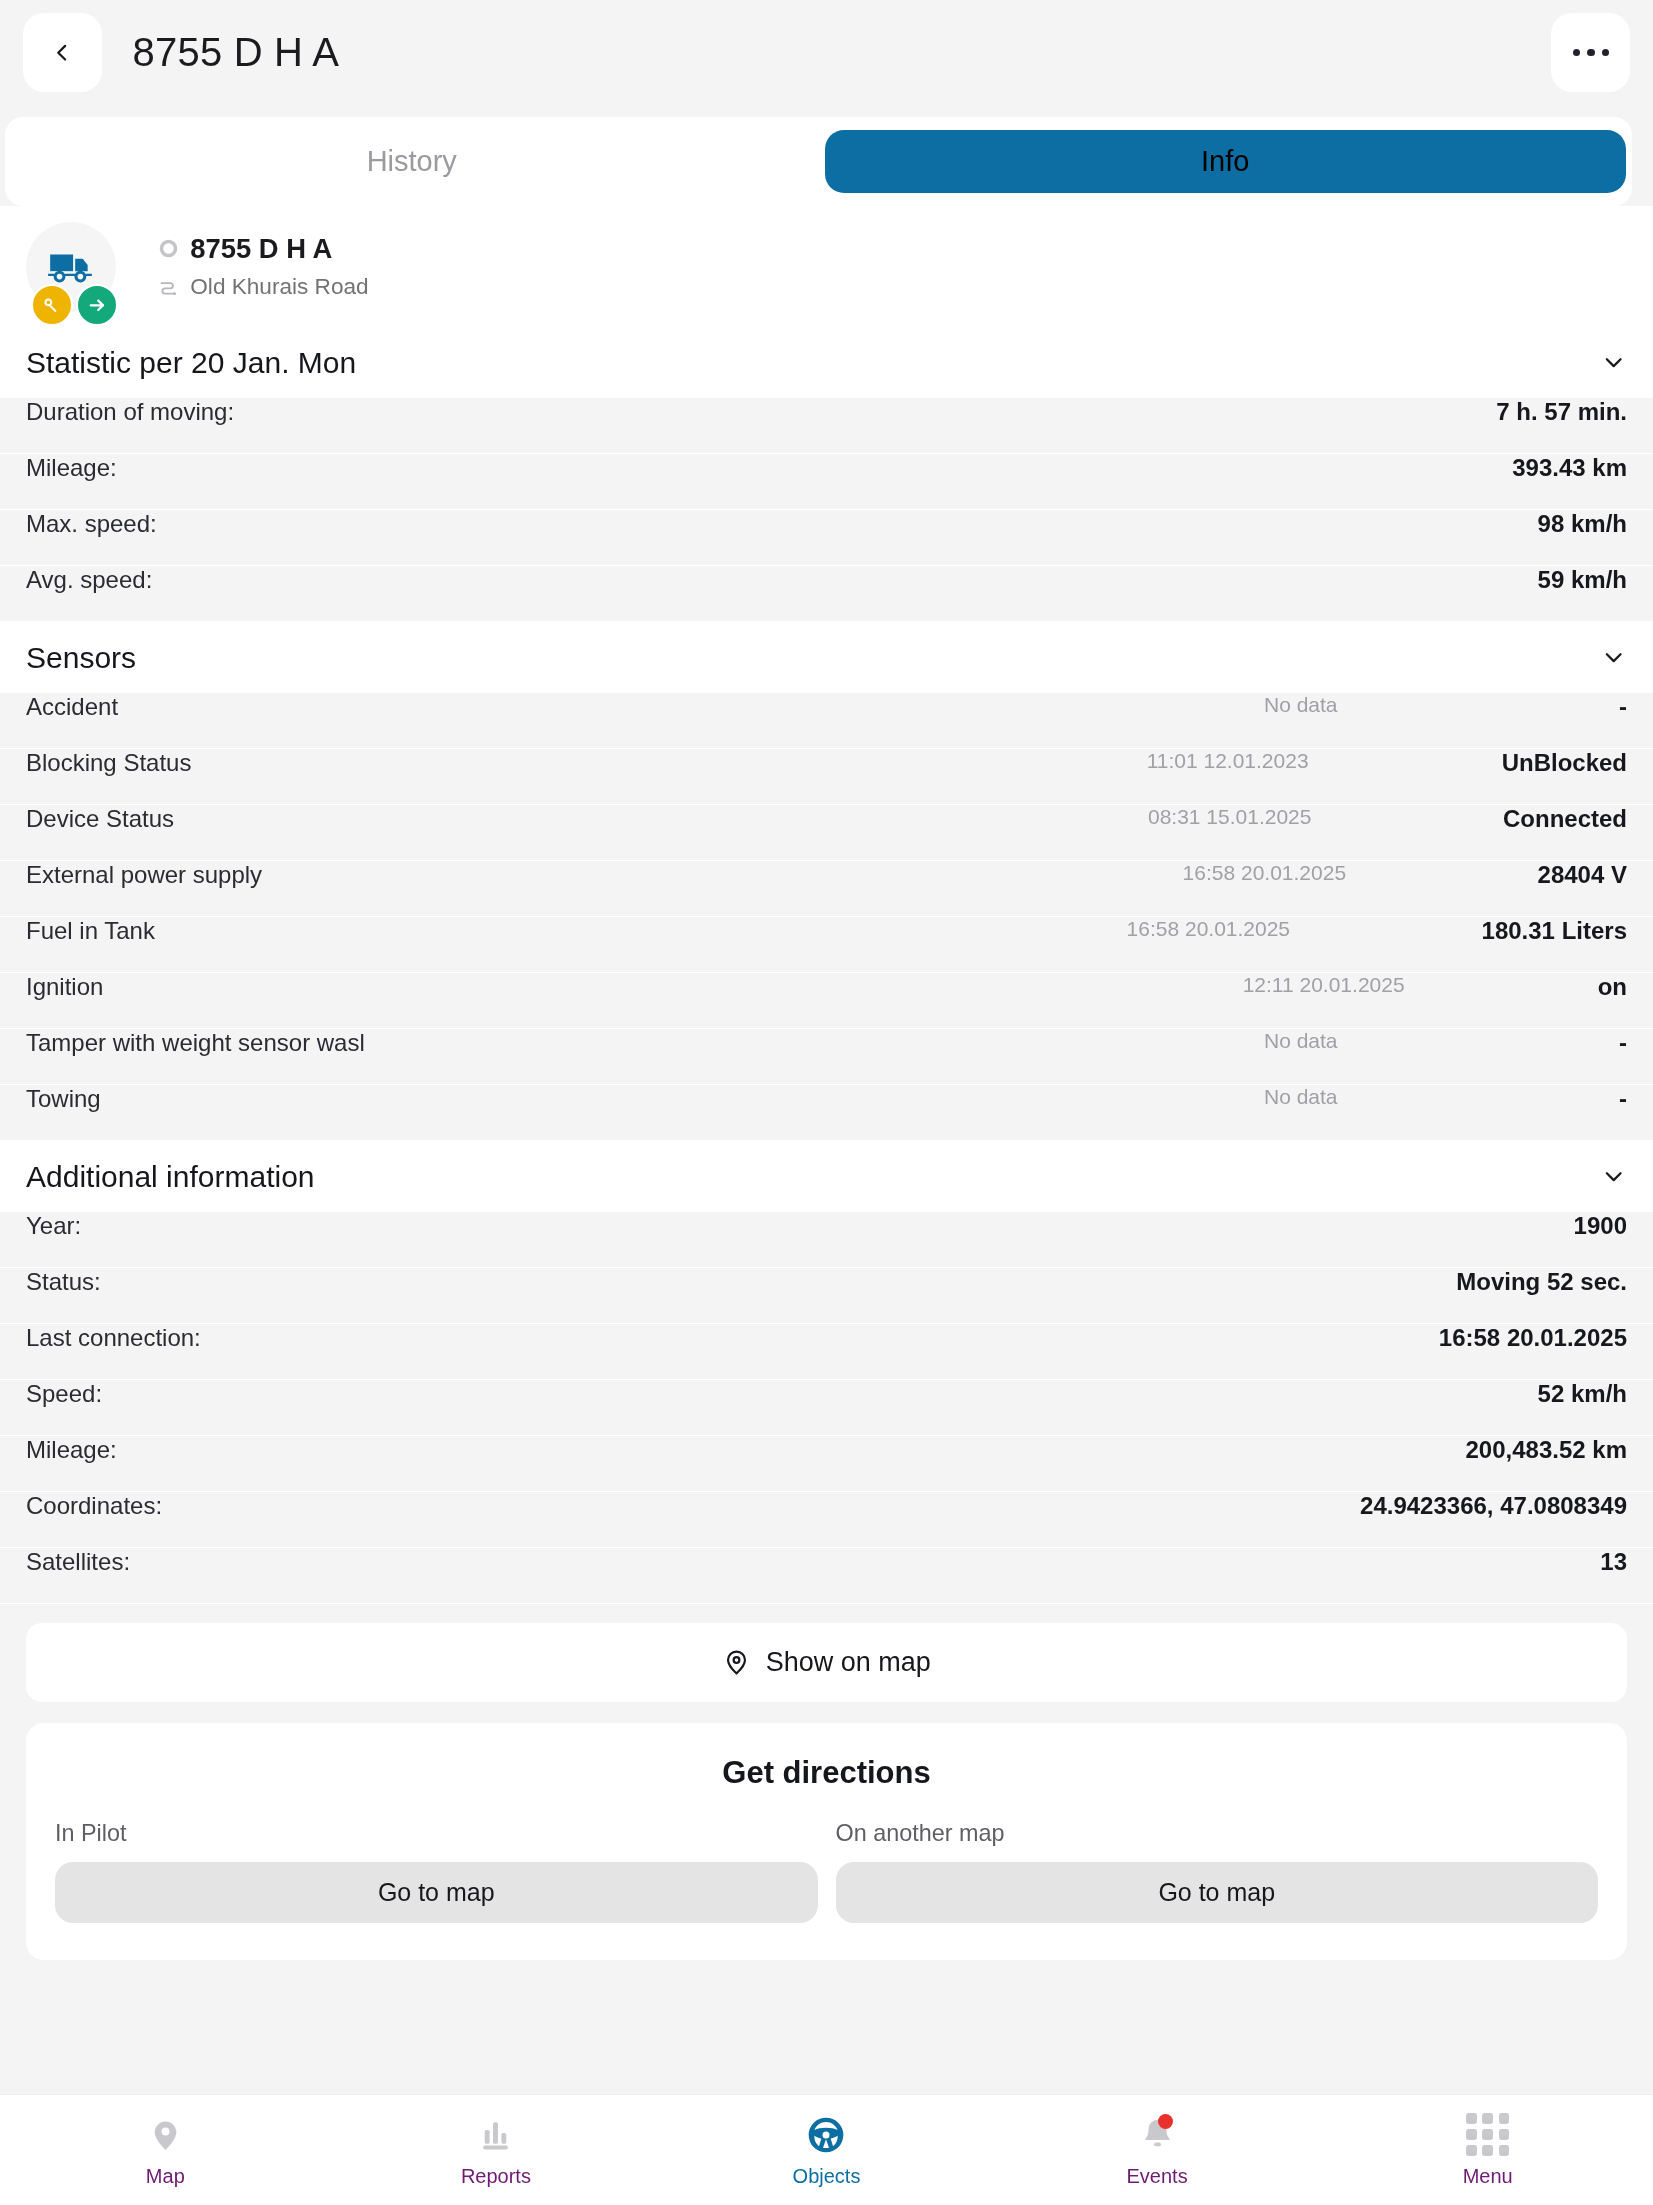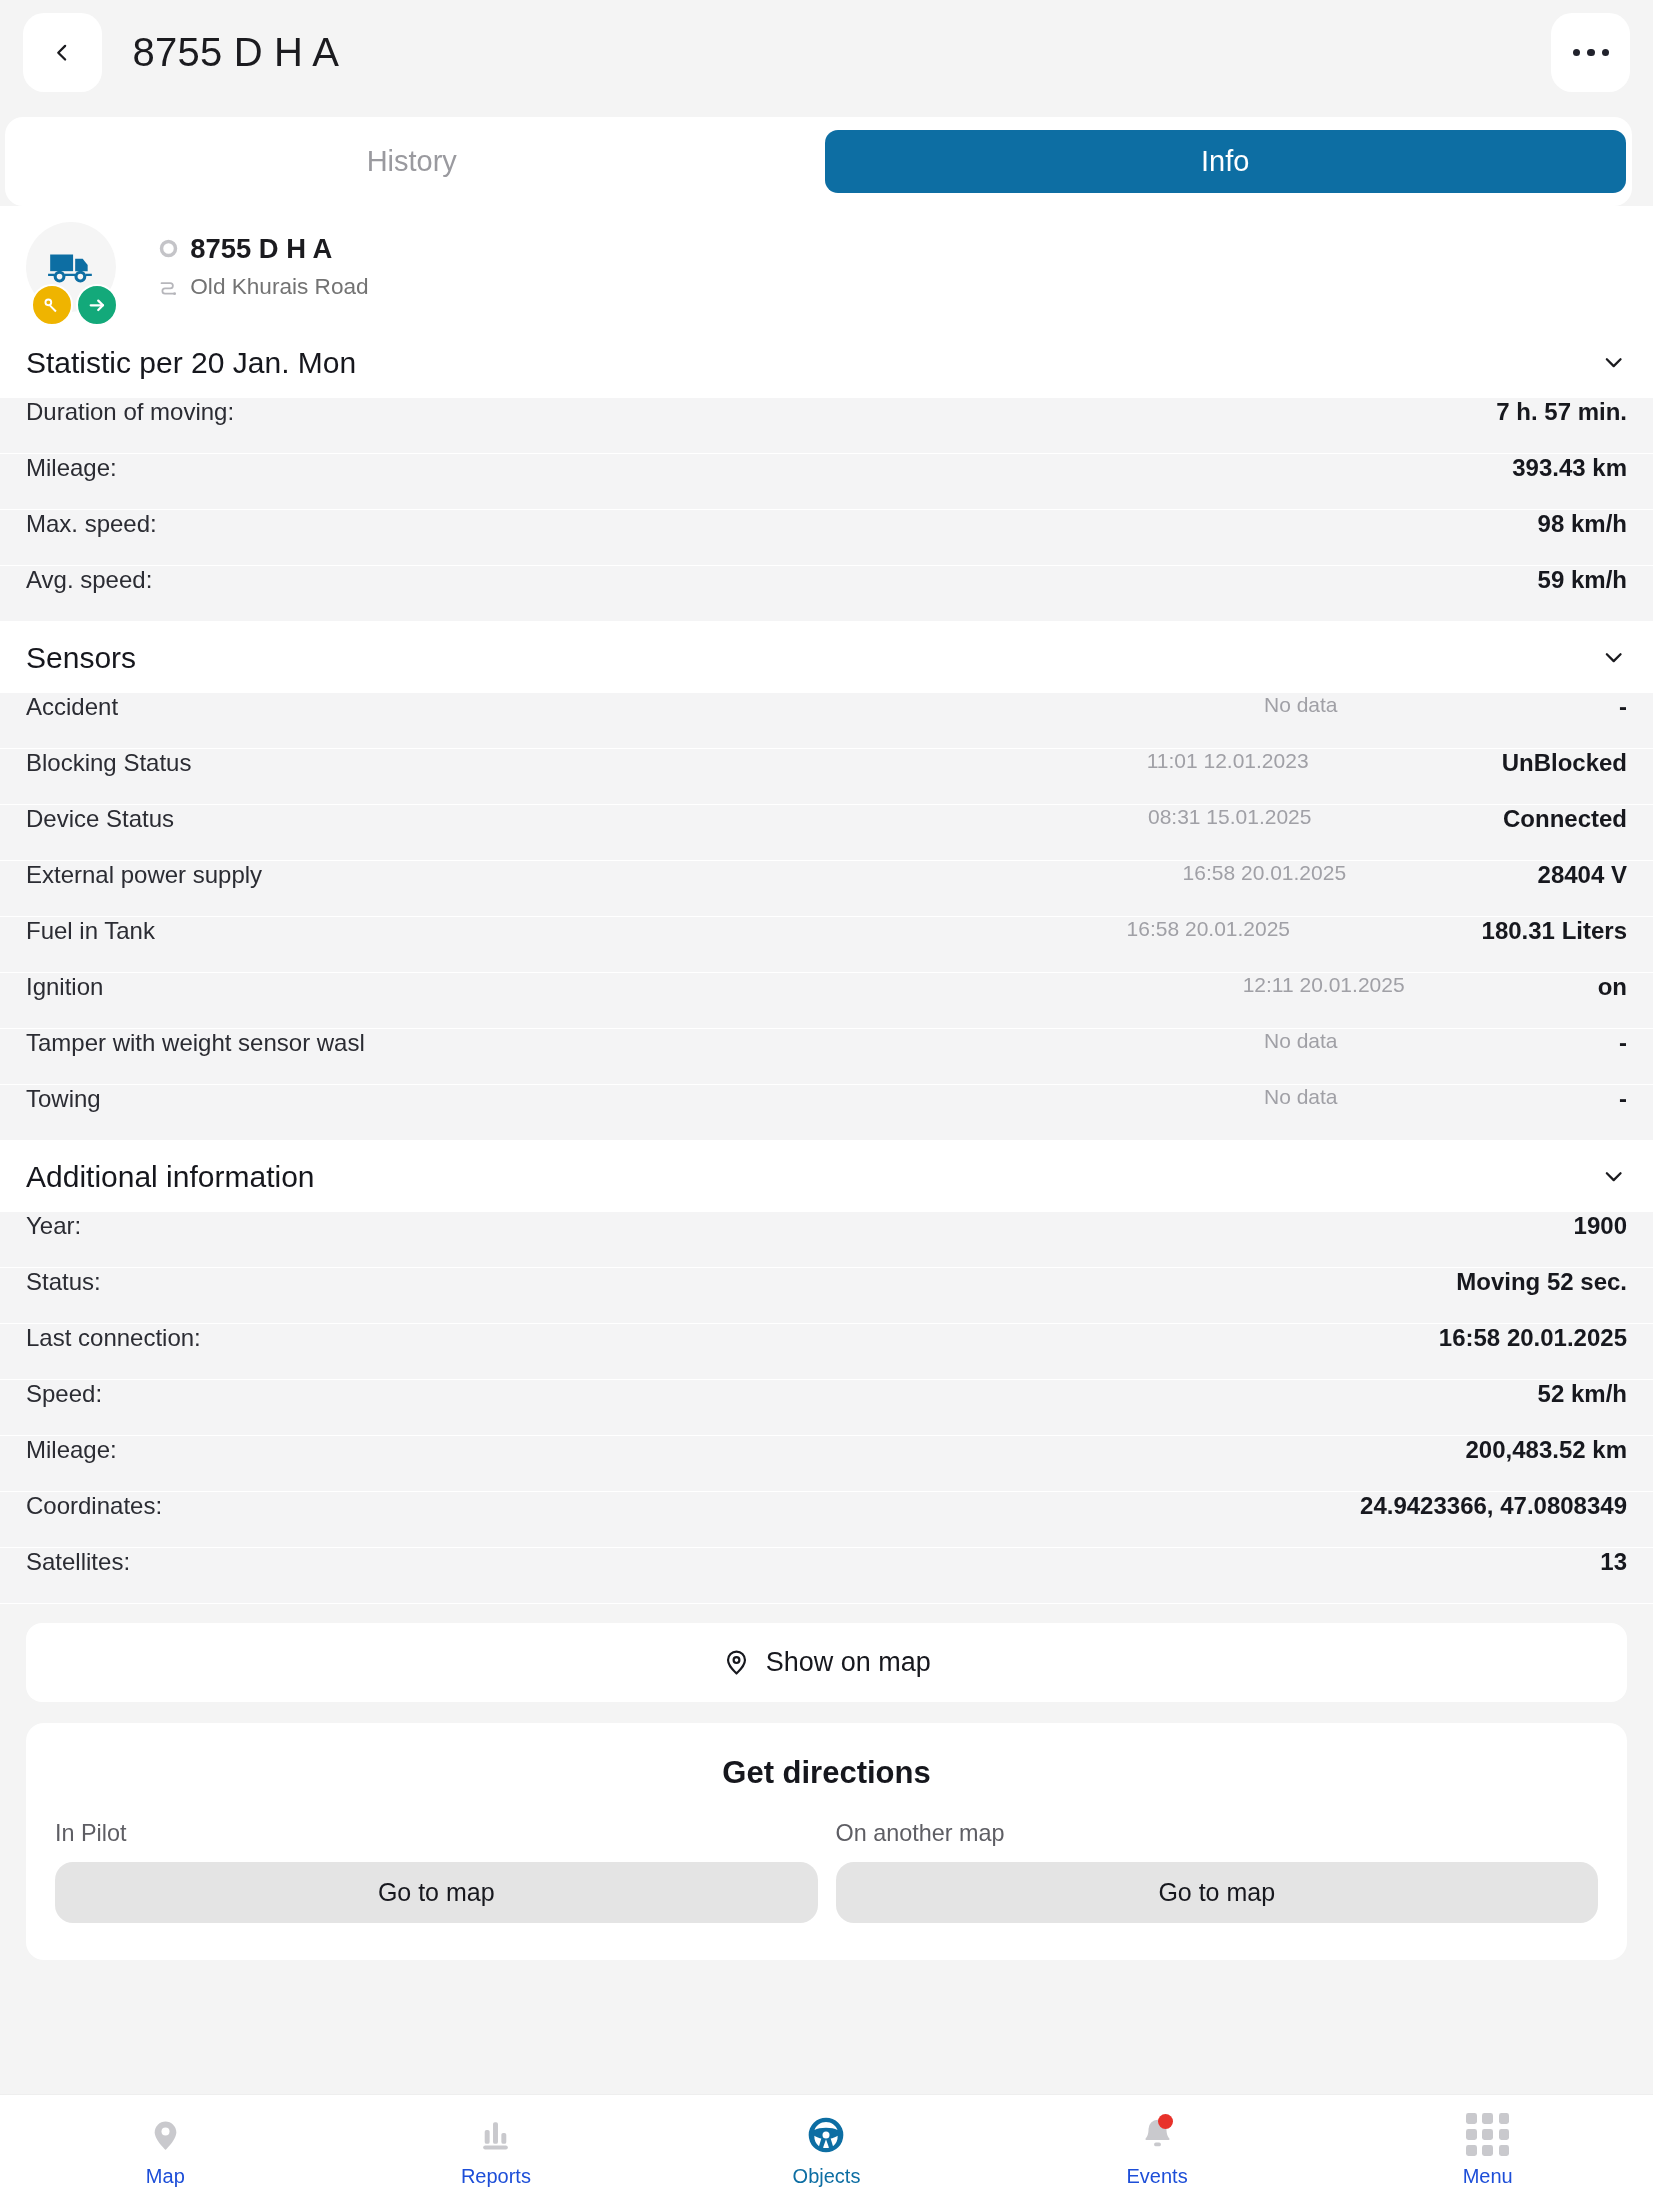--- a/index.html
+++ b/index.html
@@ -46,21 +46,21 @@
     width: 1627px; height: 89px;
     background: #ffffff; border-radius: 18px;
     display: flex; align-items: center;
   }
   .tab {
     flex: 1; height: 63px; margin: 0 6.5px;
     display: flex; align-items: center; justify-content: center;
     font-size: 29px; color: #9a9a9f; border-radius: 13px;
     cursor: pointer; user-select: none;
   }
-  .tab.active { background: #0d6ea3; color: #ffffff; }
+  .tab.active { background: #0d6ea3; color: #000000; border-radius: 19px; }
 
   
   .object-card {
     position: absolute; left: 0; top: 206px;
     width: 1653px; height: 121px;
     background: #ffffff;
     display: flex; align-items: center;
   }
   .avatar-wrap { position: relative; margin-left: 26px; width: 90px; height: 90px; }
   .avatar {
@@ -133,21 +133,21 @@
   
   .bottom-nav {
     position: absolute; left: 0; bottom: 0; width: 1653px; height: 111px;
     background: #ffffff; border-top: 1.6px solid #eeeeee;
     display: flex; align-items: center;
   }
   .nav-item {
     flex: 1; display: flex; flex-direction: column; align-items: center; gap: 8px;
     cursor: pointer; position: relative;
   }
-  .nav-label { font-size: 20px; color: #1d4ed8; }
+  .nav-label { font-size: 20px; color: #701a75; }
   .nav-item.active .nav-label { color: #0d6ea3; }
   .nav-icon { width: 45px; height: 45px; display: flex; align-items: center; justify-content: center; position: relative; }
   .nav-dot { position: absolute; width: 15.3px; height: 15.3px; border-radius: 50%; background: #e8312a; top: 1.6px; right: 6.5px; }
   .menu-grid { display: grid; grid-template-columns: repeat(3, 10.5px); grid-template-rows: repeat(3, 10.5px); gap: 5.7px; }
   .menu-grid i { background: #c9c9cd; border-radius: 2.4px; display: block; }
 </style>
 </head>
 <body>
 
 <div class="header">

